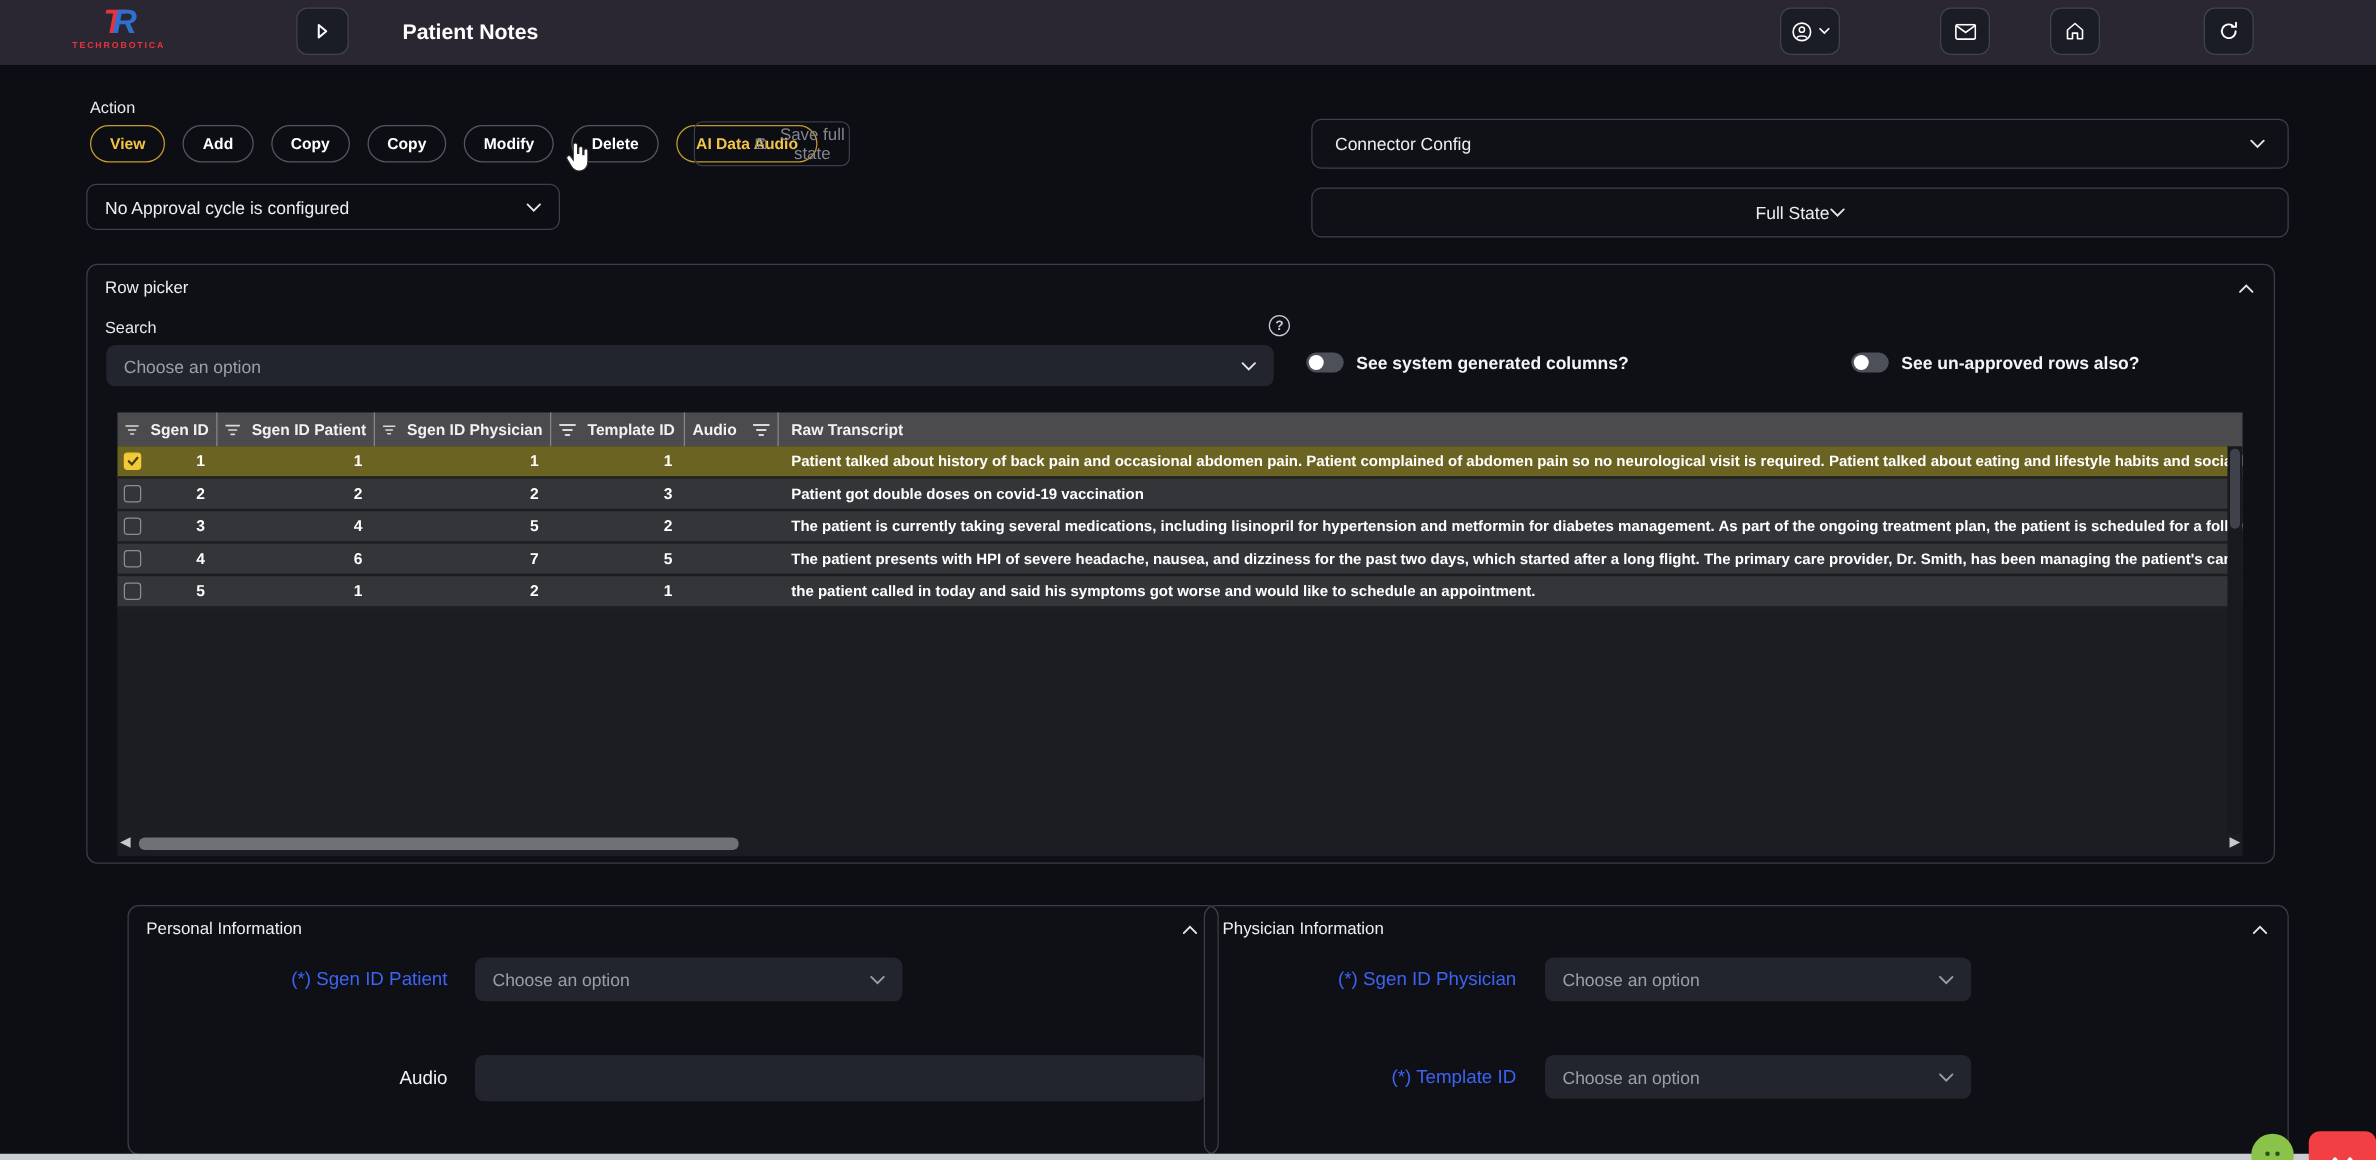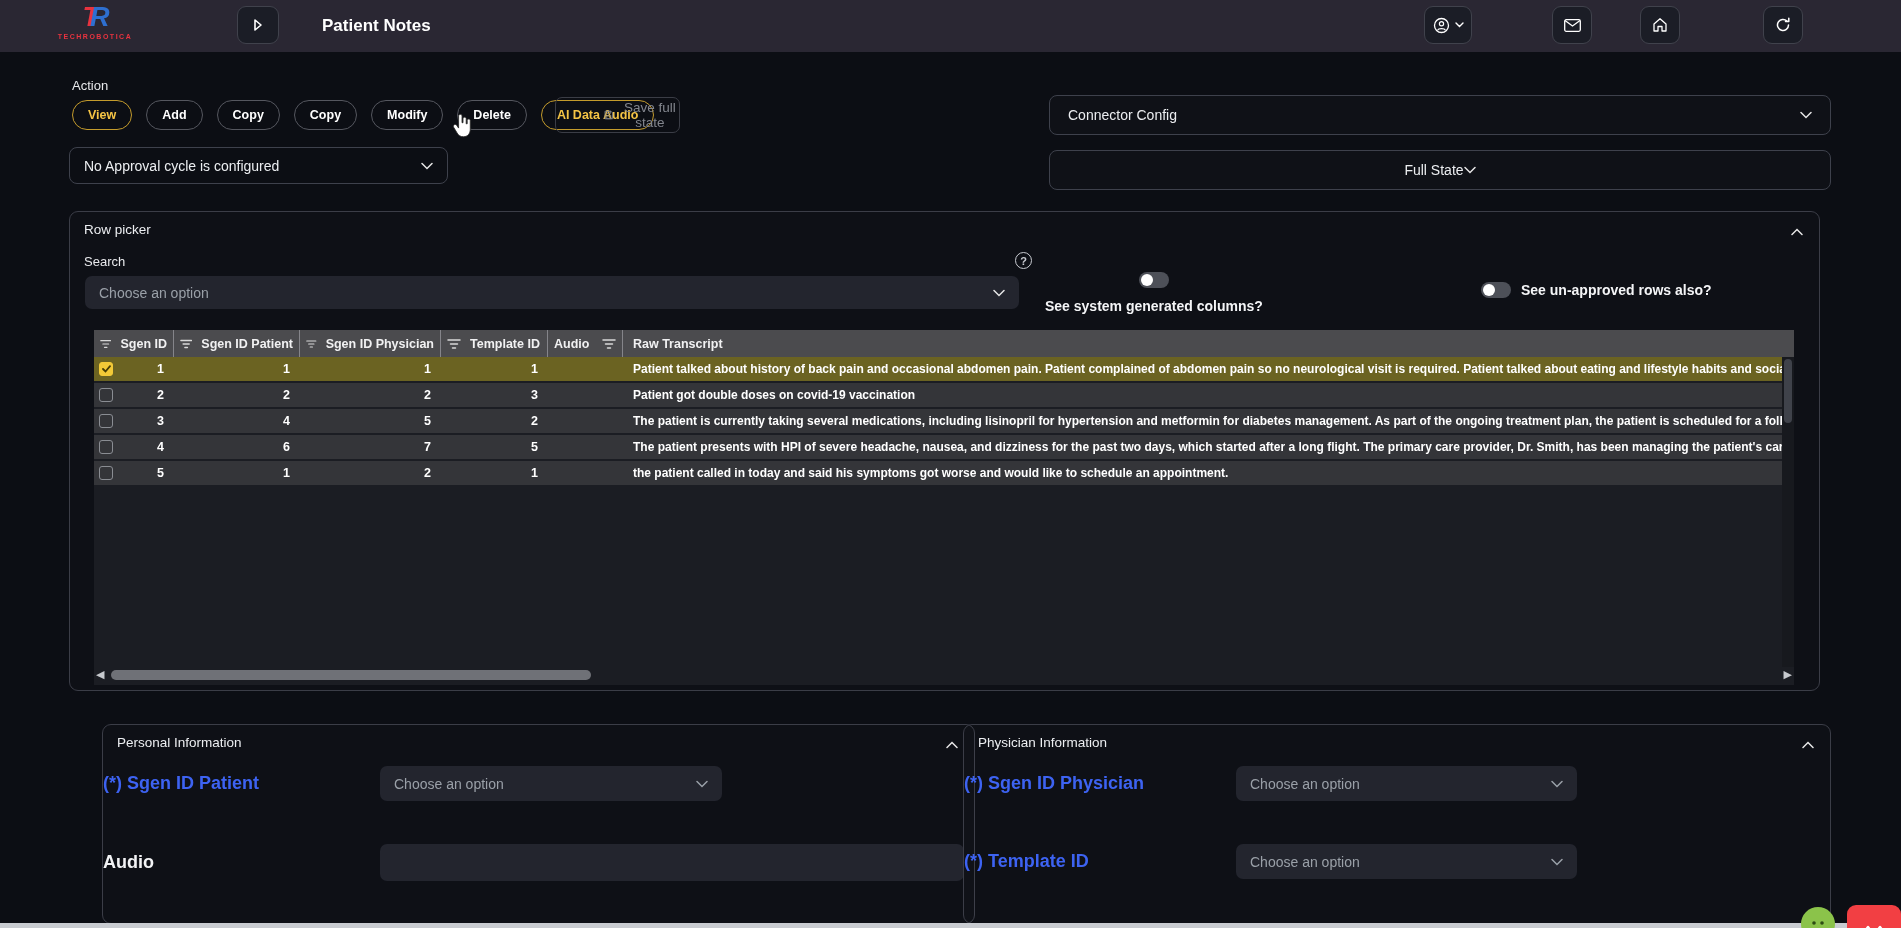--- a/index.html
+++ b/index.html
@@ -58,21 +58,21 @@
   .cbx { width:14px; height:14px; border:1.5px solid #8a8d93; border-radius:3px; background:transparent; flex:0 0 auto; display:flex; align-items:center; justify-content:center; }
   .cbx.checked { background:#f2c937; border-color:#f2c937; }
   
   .hscroll { position:absolute; left:24px; right:25px; bottom:8px; height:15px; display:flex; align-items:center; }
   .hthumb { position:absolute; left:17px; width:480px; height:10px; border-radius:5px; background:#6f7177; cursor:grab; }
   .varrow { color:#c6c9ce; font-size:11px; line-height:15px; cursor:pointer; }
   .vscroll { position:absolute; right:25px; top:145px; width:12px; height:310px; background:#17191e; }
   .vthumb { position:absolute; top:2px; left:2px; width:8px; height:64px; border-radius:4px; background:#3f424a; cursor:grab; }
   
   .field-row { position:absolute; display:flex; align-items:center; }
-  .field-label { font-size:18px; font-weight:700; text-align:left; white-space:nowrap; }
+  .field-label { font-size:15px; font-weight:400; text-align:right; white-space:nowrap; }
   .field-label.req { color:#3d63f2; }
   .input { background:#23252e; border:none; border-radius:7px; color:#e8e9ec; font-size:14px; font-family:inherit; }
   .help-circle { width:17px; height:17px; border-radius:50%; border:1.5px solid #c9ccd2; color:#c9ccd2; font-size:11px; font-weight:700;
                  display:flex; align-items:center; justify-content:center; cursor:pointer; }
   .bottom-strip { position:absolute; left:0; bottom:0; width:1901px; height:5px; background:#c9ccd1; }
   .fab-green { position:absolute; left:1801px; top:907px; width:34px; height:34px; border-radius:50%; background:#8bc34a; z-index:5; cursor:pointer;
                display:flex; align-items:center; justify-content:center; }
   .fab-red { position:absolute; left:1847px; top:905px; width:54px; height:32px; border-radius:9px; background:#f23f43; z-index:5; cursor:pointer;
              display:flex; align-items:flex-end; justify-content:center; }
   .cursor-hand { position:absolute; left:450px; top:112px; z-index:9; pointer-events:none; }
@@ -201,21 +201,21 @@
       <span>?</span>
     </div>
 
   <div class="select" style="position:absolute;left:15px;top:64px;width:934px;height:33px;">
     <span>Choose an option</span>
     <svg class="chev" width="12" height="8" viewBox="0 0 12 8">
         <path d="M1 1.5 L6 6.5 L11 1.5" fill="none" stroke="#e6e6e6" stroke-width="1.5" stroke-linecap="round"></path>
       </svg>
   </div>
 
-  <div class="toggle-wrap" style="left:975px;top:60px;flex-direction:column;">
+  <div class="toggle-wrap" style="left:975px;top:70px;">
     <div class="toggle">
         <div class="knob"></div>
       </div>
     <div class="toggle-label">See system generated columns?</div>
   </div>
   <div class="toggle-wrap" style="left:1411px;top:70px;">
     <div class="toggle">
         <div class="knob"></div>
       </div>
     <div class="toggle-label">See un-approved rows also?</div>

